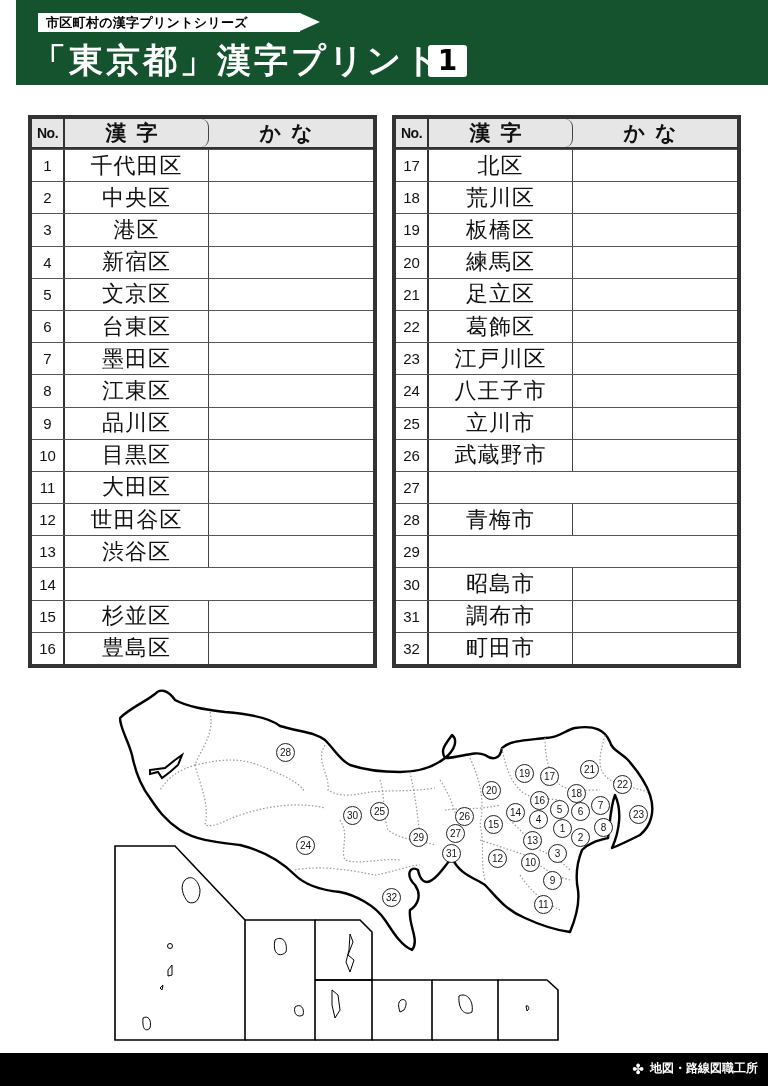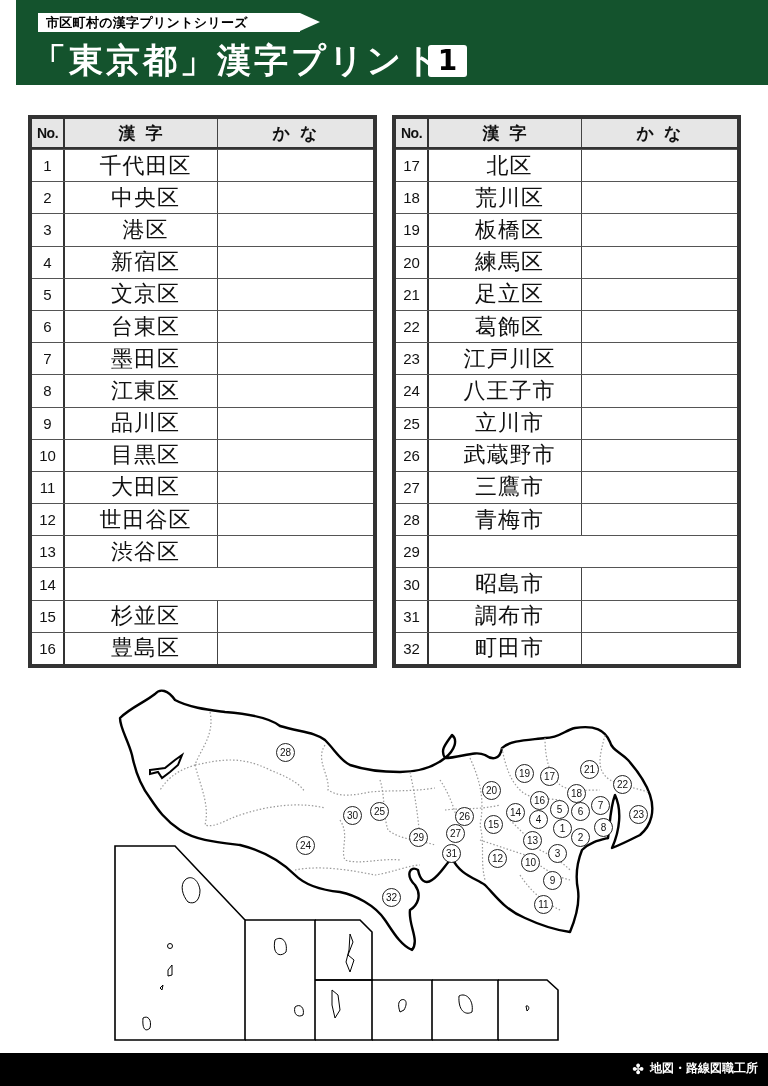--- a/index.html
+++ b/index.html
@@ -9,26 +9,26 @@
   .header { position: absolute; left: 16px; top: 0; width: 768px; height: 85px; background: #14532d; }
   .series-tag { position: absolute; left: 22px; top: 13px; height: 19px; width: 262px; background: #fff; }
   .series-tag::after { content: ""; position: absolute; right: -20px; top: 0; border-left: 20px solid #fff; border-top: 9.5px solid transparent; border-bottom: 9.5px solid transparent; }
   .series-text { position: absolute; left: 8px; top: 1px; font-size: 13px; font-weight: bold; color: #000; letter-spacing: 0.3px; white-space: nowrap; }
   .main-title { position: absolute; left: 16px; top: 38px; font-size: 34px; font-weight: bold; color: #fff; letter-spacing: 3px; white-space: nowrap; line-height: 44px; }
   .title-num { position: absolute; left: 412px; top: 45px; width: 39px; height: 32px; background: #fff; color: #000; font-size: 28px; font-weight: bold; text-align: center; line-height: 32px; border-radius: 3px; }
 
   .tbl { position: absolute; top: 115px; width: 349px; border: 4px solid #333; background: #fff; }
   .tbl.left { left: 28px; }
   .tbl.right { left: 392px; }
-  .row { display: flex; height: 32.2px; border-top: 1.5px solid #555; gap: 9px; }
+  .row { display: flex; height: 32.2px; border-top: 1.5px solid #555; }
   .row.head { height: 30px; border-top: none; background: #e6e6e6; border-bottom: 2.5px solid #333; }
   .c-no { width: 33px; border-right: 2.5px solid #333; display: flex; align-items: center; justify-content: center; font-size: 15px; font-family: "Liberation Sans", sans-serif; }
   .row.head .c-no { font-size: 14px; font-weight: bold; letter-spacing: -0.5px; }
   .c-kanji { width: 144px; border-right: 1.5px solid #444; display: flex; align-items: center; justify-content: center; font-size: 22px; font-weight: normal; letter-spacing: 1px; }
-  .row.head .c-kanji, .row.head .c-kana { font-size: 17px; font-weight: bold; letter-spacing: 10px; }
+  .row.head .c-kanji, .row.head .c-kana { font-size: 21px; font-weight: bold; letter-spacing: 10px; border-radius: 8px; }
   .c-kana { flex: 1; display: flex; align-items: center; justify-content: center; }
 
   .map { position: absolute; left: 100px; top: 680px; width: 580px; height: 370px; }
   .map svg { position: absolute; left: 0; top: 0; }
   .marker { position: absolute; width: 19px; height: 19px; border: 1px solid #222; border-radius: 50%; background: #fff; font-size: 10px; font-family: "Liberation Sans", sans-serif; text-align: center; line-height: 17px; color: #111; }
 
   .footer { position: absolute; left: 0; top: 1053px; width: 768px; height: 33px; background: #000; }
   .footer-brand { position: absolute; right: 10px; top: 7px; color: #fff; font-size: 12px; font-weight: bold; white-space: nowrap; display: flex; align-items: center; gap: 6px; }
   .brand-icon { font-size: 14px; }
 </style>
@@ -184,21 +184,20 @@
         <div class="c-kanji">立川市</div>
         <div class="c-kana"></div>
       </div>
       <div class="row">
         <div class="c-no">26</div>
         <div class="c-kanji">武蔵野市</div>
         <div class="c-kana"></div>
       </div>
       <div class="row">
         <div class="c-no">27</div>
-        <div class="c-kanji">三鷹市</div>
         <div class="c-kana"></div>
       </div>
       <div class="row">
         <div class="c-no">28</div>
         <div class="c-kanji">青梅市</div>
         <div class="c-kana"></div>
       </div>
       <div class="row">
         <div class="c-no">29</div>
         <div class="c-kana"></div>

